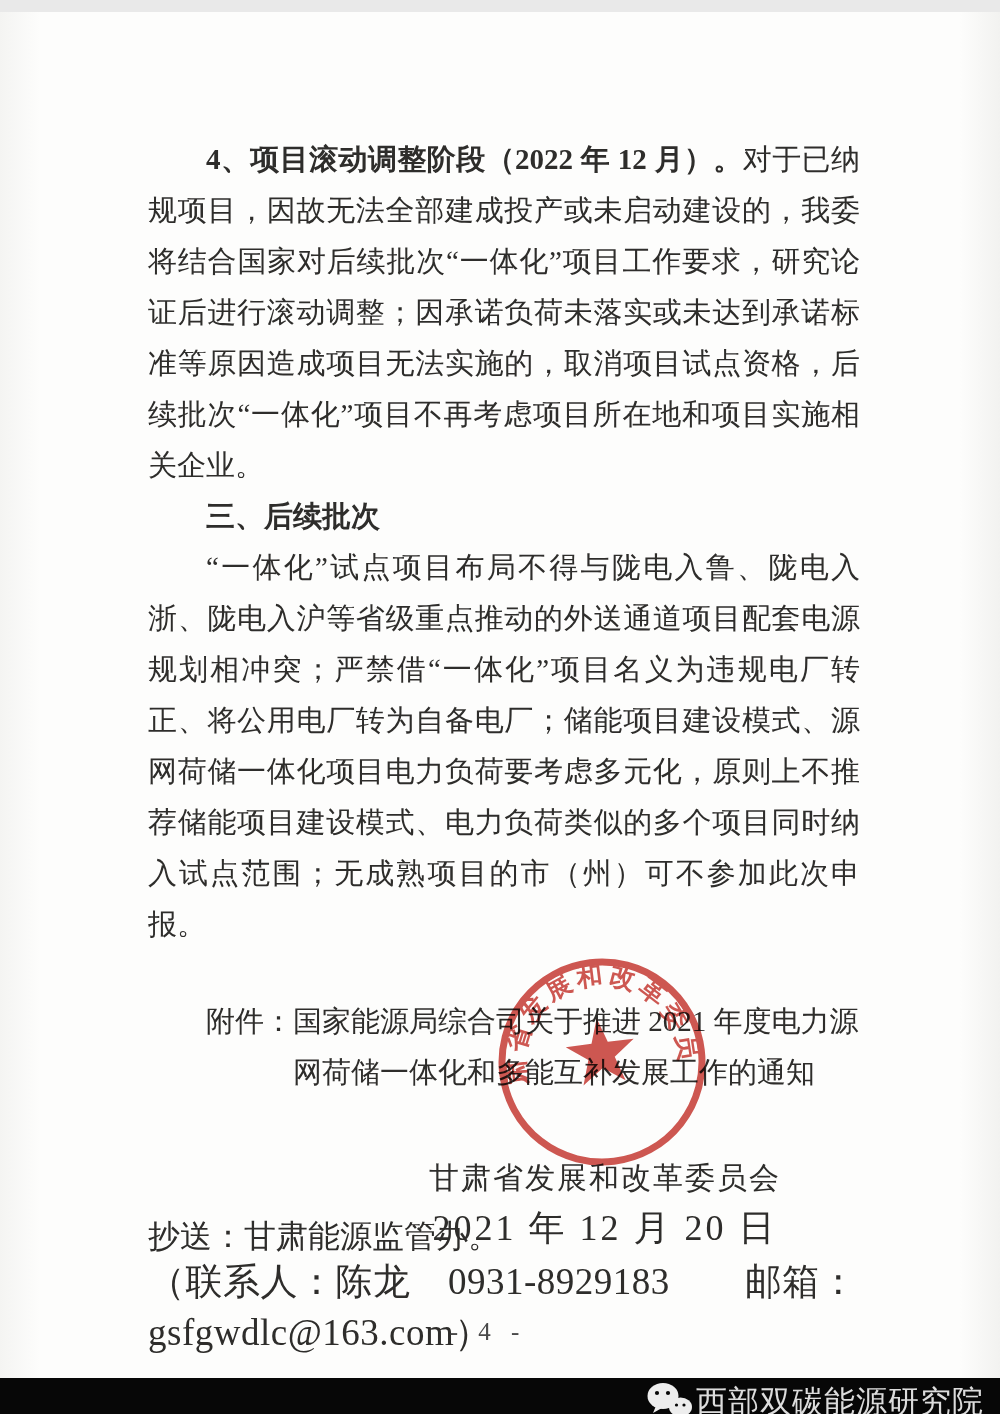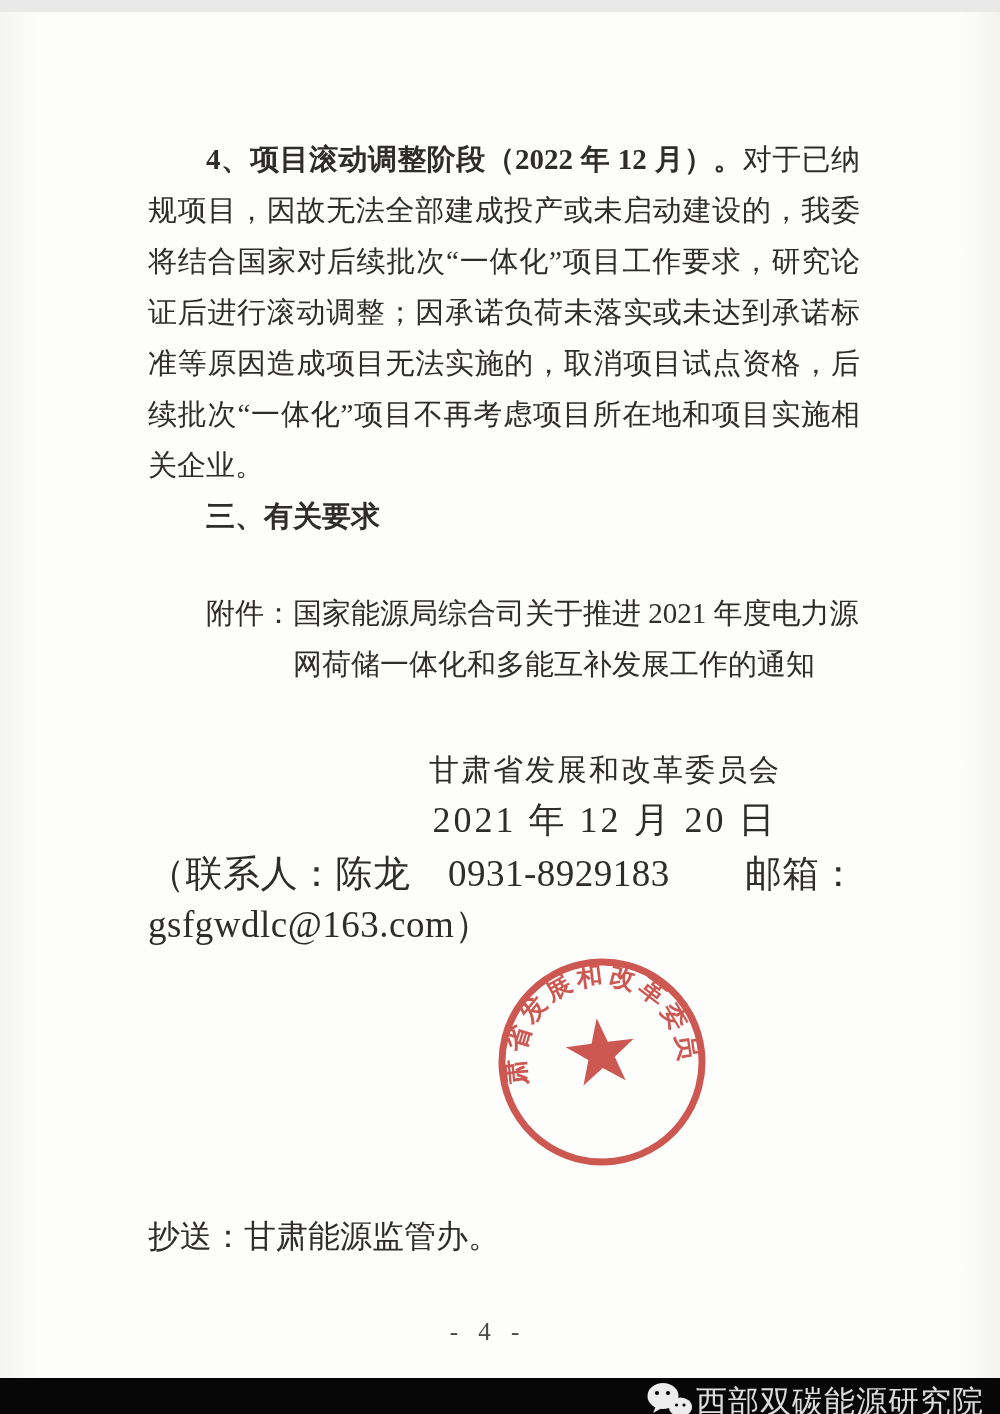--- a/index.html
+++ b/index.html
@@ -72,22 +72,23 @@
 </style>
 </head>
 <body>
 
 <div class="page">
 
   <div class="content">
 
     <p class="body-para"><span class="run-head">4、项目滚动调整阶段（2022 年 12 月）。</span><span>对于已纳规项目，因故无法全部建成投产或未启动建设的，我委将结合国家对后续批次“一体化”项目工作要求，研究论证后进行滚动调整；因承诺负荷未落实或未达到承诺标准等原因造成项目无法实施的，取消项目试点资格，后续批次“一体化”项目不再考虑项目所在地和项目实施相关企业。</span></p>
 
-    <div class="section-heading">三、有关要求</div>
+    <div class="section-heading">三、后续批次</div>
 
+    <p class="body-para">“一体化”试点项目布局不得与陇电入鲁、陇电入浙、陇电入沪等省级重点推动的外送通道项目配套电源规划相冲突；严禁借“一体化”项目名义为违规电厂转正、将公用电厂转为自备电厂；储能项目建设模式、源网荷储一体化项目电力负荷要考虑多元化，原则上不推荐储能项目建设模式、电力负荷类似的多个项目同时纳入试点范围；无成熟项目的市（州）可不参加此次申报。</p>
 
     <div class="attachment">
       <span class="att-label">附件：</span>
       <span class="att-text">国家能源局综合司关于推进 2021 年度电力源网荷储一体化和多能互补发展工作的通知</span>
     </div>
 
     <div class="signature-block">
       <div class="signature-org">甘肃省发展和改革委员会</div>
       <div class="signature-date">2021 年 12 月 20 日</div>
     </div>

